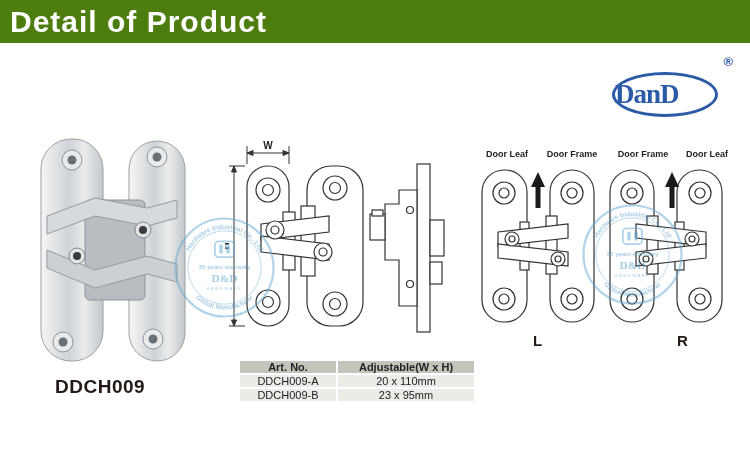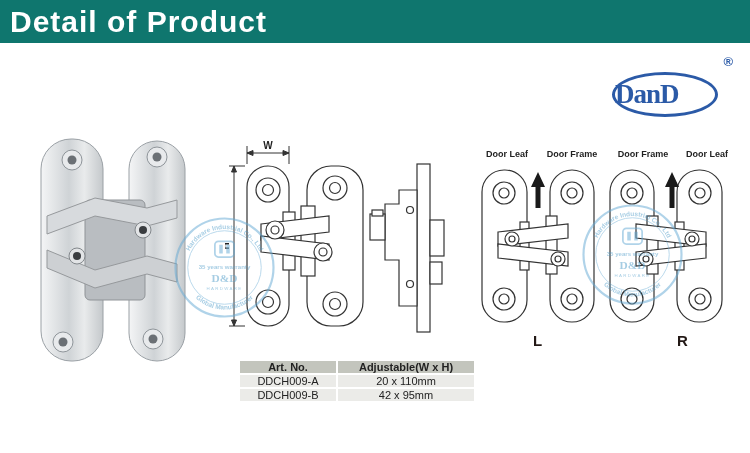--- a/index.html
+++ b/index.html
@@ -1,19 +1,19 @@
 <!DOCTYPE html>
 <html><head>
 <meta charset="utf-8">
 <style>
   html,body{margin:0;padding:0;background:#fff;}
   .page{position:relative;width:750px;height:453px;background:#ffffff;
         font-family:"Liberation Sans",sans-serif;overflow:hidden;}
   
-  .banner{position:absolute;left:0;top:0;width:750px;height:43px;background:#0f766e;}
+  .banner{position:absolute;left:0;top:0;width:750px;height:43px;background:#4d7c0f;}
   .banner-title{position:absolute;left:10px;top:0;line-height:43px;font-size:30px;
         font-weight:bold;color:#ffffff;letter-spacing:1px;}
   
   .product-title{position:absolute;left:28px;top:84px;font-size:17px;font-weight:bold;
         color:#231916;letter-spacing:0.2px;}
   
   .logo-wrap{position:absolute;left:610px;top:54px;width:125px;height:66px;}
   .logo-oval{position:absolute;left:2px;top:18px;width:100px;height:39px;
         border:3px solid #2b5aa7;border-radius:50%;display:flex;align-items:center;
         justify-content:flex-start;}
@@ -76,20 +76,21 @@
       <circle cx="128" cy="201" r="4.5" fill="#6b7075"></circle>
     <rect x="60" y="62" width="60" height="100" rx="5" fill="#b9bdc1" stroke="#8f9397"></rect>
     <polygon points="22,78 70,60 122,70 152,62 152,80 122,88 70,78 22,96" fill="#d7dadd" stroke="#96999c"></polygon>
     <polygon points="22,112 70,132 122,118 152,126 152,144 122,136 70,150 22,130" fill="#cdd0d3" stroke="#96999c"></polygon>
     <circle cx="52" cy="118" r="8" fill="#e2e4e6" stroke="#82878b"></circle>
       <circle cx="52" cy="118" r="4" fill="#3a3d40"></circle>
     <circle cx="118" cy="92" r="8" fill="#e2e4e6" stroke="#82878b"></circle>
       <circle cx="118" cy="92" r="4" fill="#3a3d40"></circle>
   </svg>
 
+  <div class="product-code">DDCH009</div>
 
   <svg style="left:225px;top:140px;" width="140" height="200" viewBox="0 0 140 200">
     <g fill="#ffffff" stroke="#333" stroke-width="1.2">
       <rect x="22" y="26" width="42" height="160" rx="21"></rect>
       <rect x="82" y="26" width="56" height="160" rx="24"></rect>
       <circle cx="43" cy="50" r="12"></circle>
         <circle cx="43" cy="50" r="5.5"></circle>
       <circle cx="43" cy="162" r="12"></circle>
         <circle cx="43" cy="162" r="5.5"></circle>
       <circle cx="110" cy="48" r="12"></circle>
@@ -195,21 +196,21 @@
         <tr class="hdr">
       <td class="col-art">Art. No.</td>
       <td class="col-dim">Adjustable(W x H)</td>
     </tr>
     <tr class="row">
       <td>DDCH009-A</td>
       <td>20 x 110mm</td>
     </tr>
     <tr class="row">
       <td>DDCH009-B</td>
-      <td>42 x 95mm</td>
+      <td>23 x 95mm</td>
     </tr>
   </tbody>
     </table>
 
   <svg class="wm" style="left:172px;top:215px;" width="105" height="105" viewBox="0 0 120 120">
     <defs>
       <path id="wm1-top" d="M 16,60 A 44,44 0 0 1 104,60" fill="none"></path>
       <path id="wm1-bot" d="M 12,60 A 48,48 0 0 0 108,60" fill="none"></path>
     </defs>
     <circle cx="60" cy="60" r="56" fill="none" stroke="#63a9d4" stroke-width="2.5"></circle>

